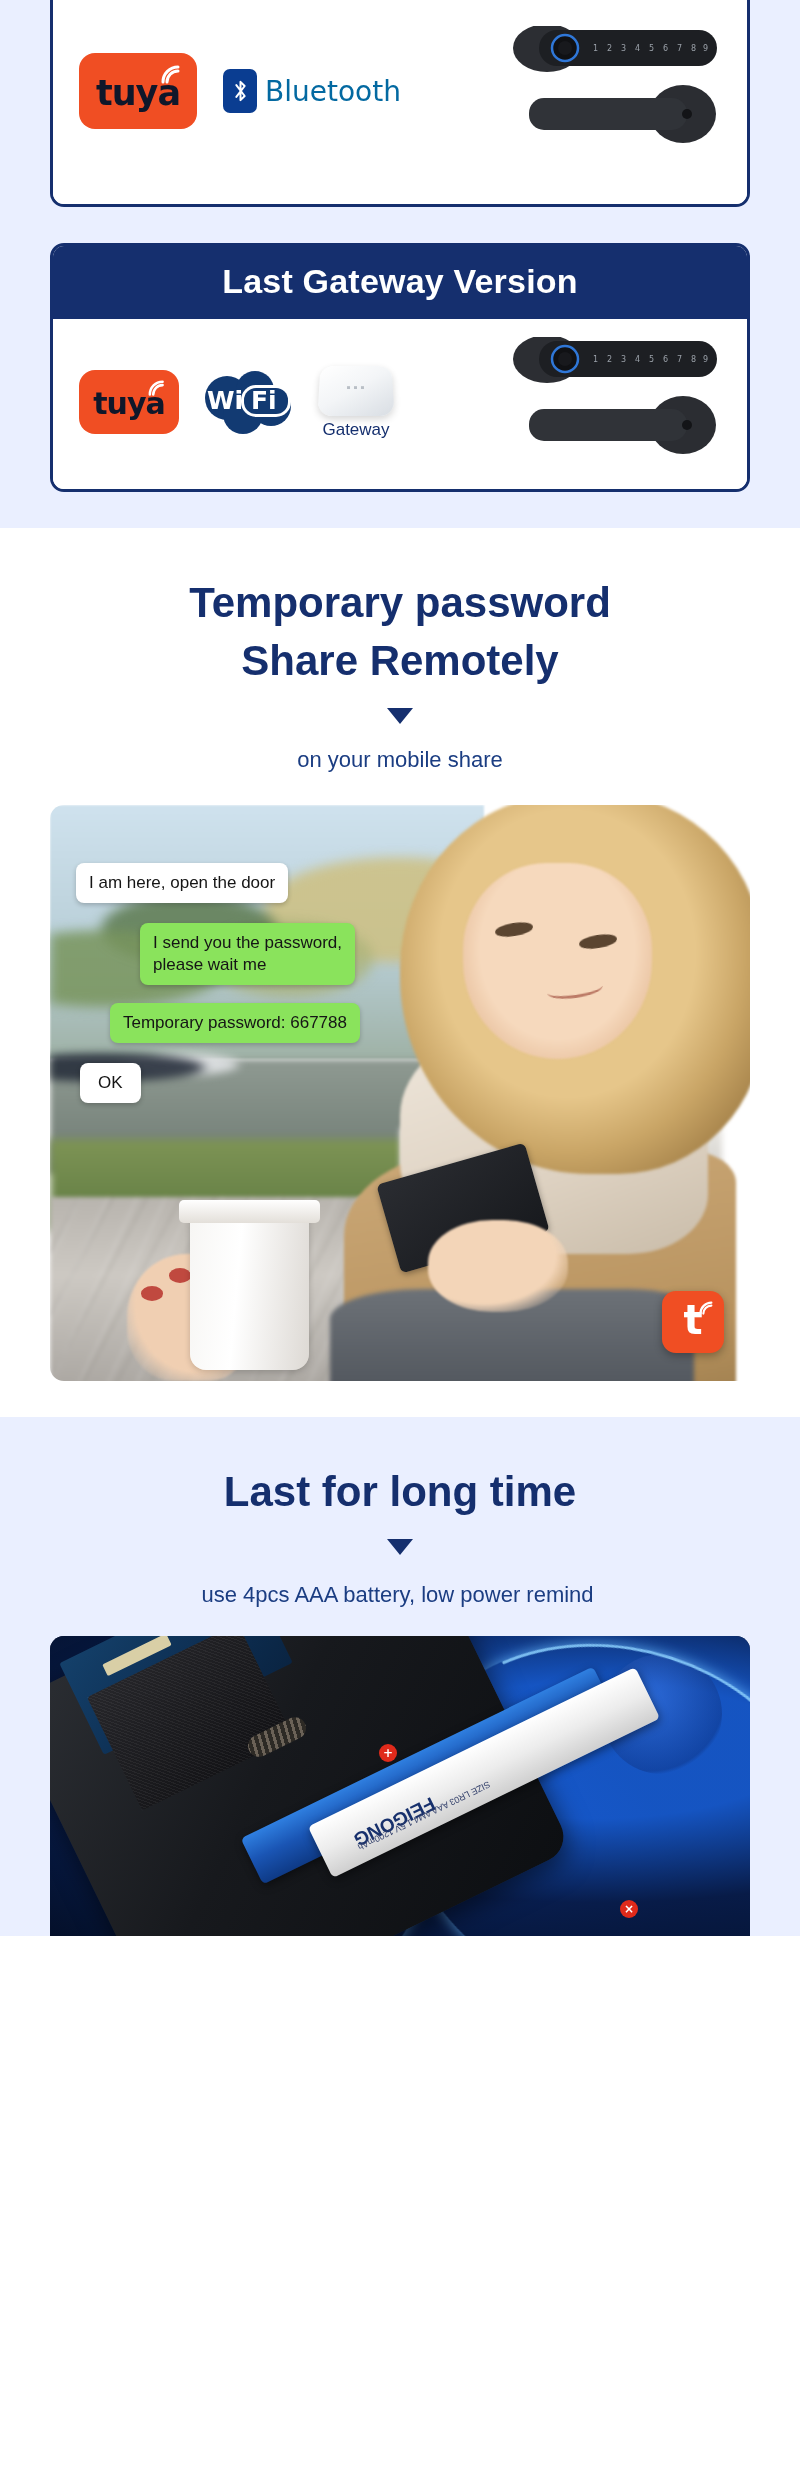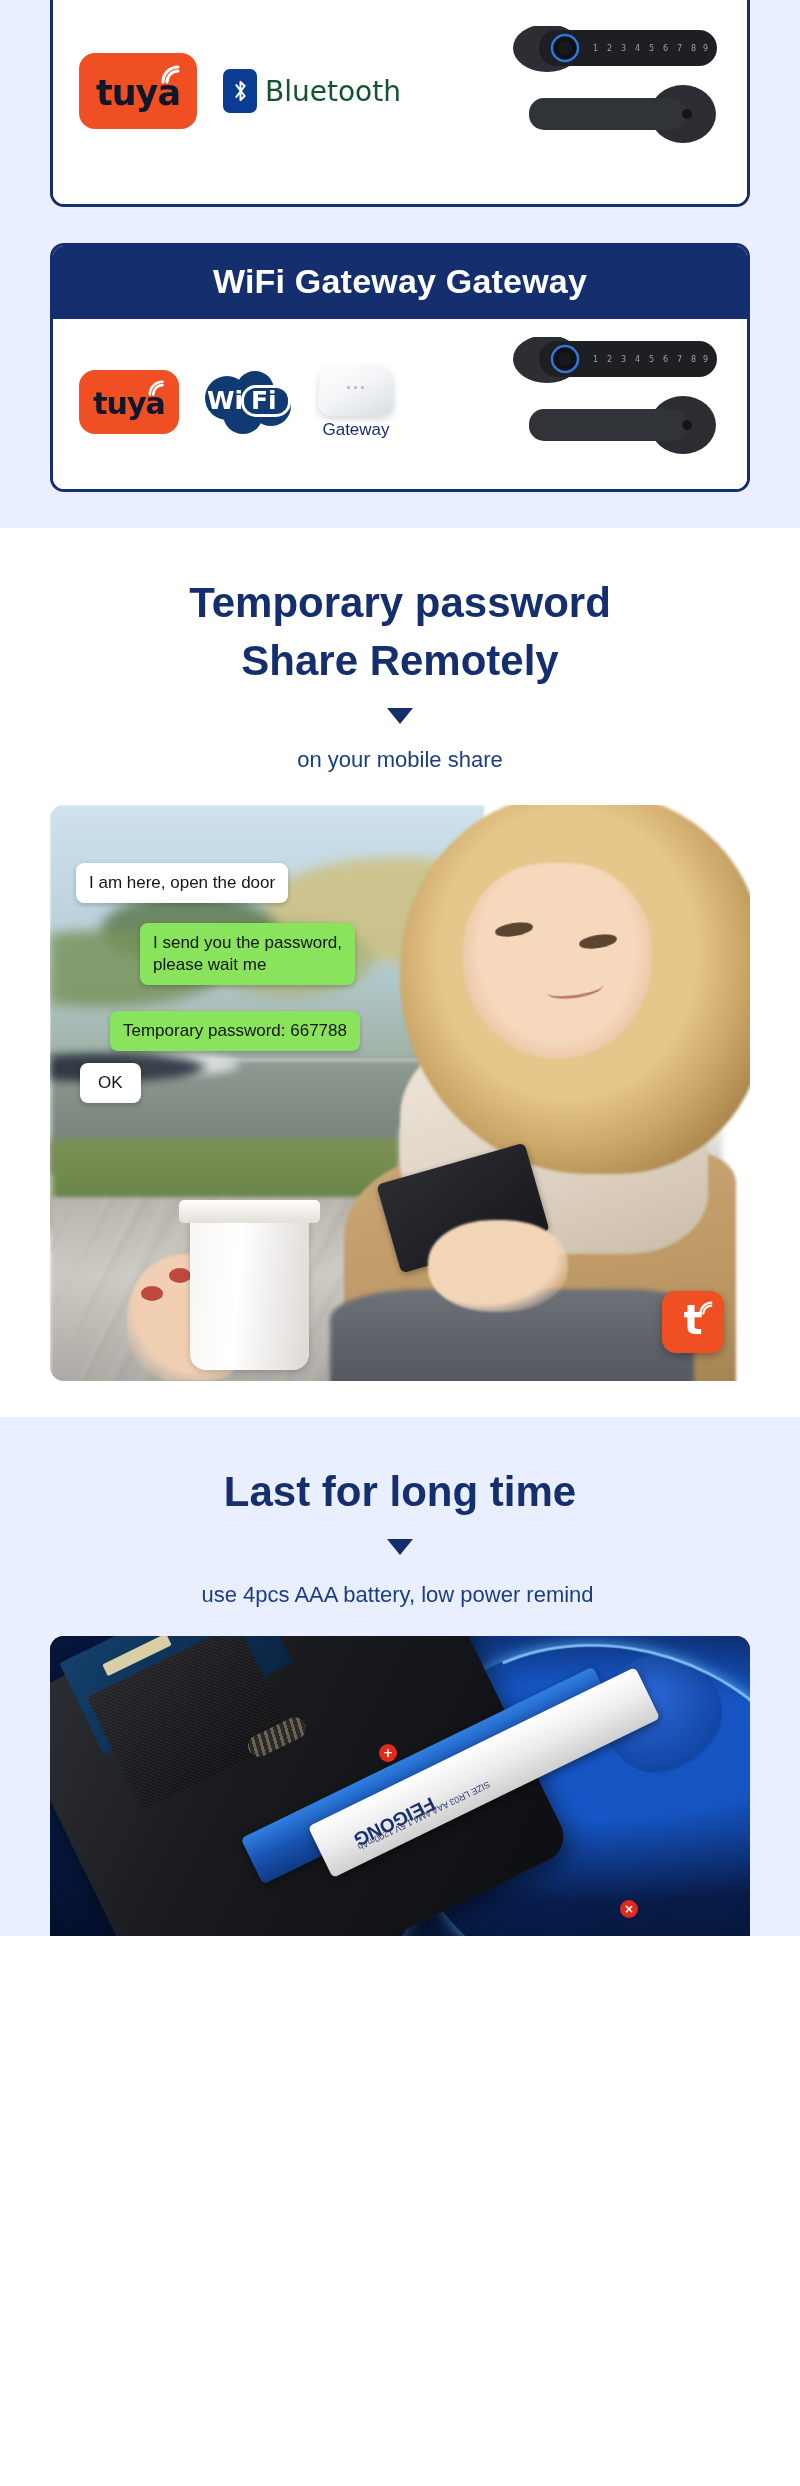--- a/index.html
+++ b/index.html
@@ -76,21 +76,21 @@
   
   .bt-wrap { display: flex; align-items: center; gap: 8px; }
   .bt-badge {
     width: 34px; height: 44px;
     background: #0a3d91;
     border-radius: 7px;
     display: flex; align-items: center; justify-content: center;
     flex: none;
   }
   .bt-label {
-    font-size: 28px; color: #14532d;
+    font-size: 28px; color: #0369a1;
     font-family: "DejaVu Sans", sans-serif;
   }
 
   
   .wifi-logo { position: relative; width: 104px; height: 72px; flex: none; }
 
   
   .gateway-wrap { display: flex; flex-direction: column; align-items: center; gap: 4px; flex: none; }
   .gateway-box {
     width: 74px; height: 52px;
@@ -289,21 +289,21 @@
     font-family: "Liberation Sans", sans-serif;
     padding: 9px 13px;
     line-height: 1.28;
     box-shadow: 0 2px 5px rgba(0,0,0,.22);
     white-space: pre-line;
   }
   .bubble.white { background: #ffffff; }
   .bubble.green { background: #8ae35c; }
   .bubble-incoming { left: 26px; top: 58px; }
   .bubble-outgoing-1 { left: 90px; top: 118px; }
-  .bubble-outgoing-2 { left: 60px; top: 206px; }
+  .bubble-outgoing-2 { left: 60px; top: 198px; }
   .bubble-ok { left: 30px; top: 258px; padding: 9px 18px; }
 
   .tuya-badge {
     position: absolute;
     right: 26px; bottom: 28px;
     width: 62px; height: 62px;
     background: #f04e23;
     border-radius: 14px;
     box-shadow: 0 3px 8px rgba(0,0,0,.3);
   }
@@ -472,21 +472,21 @@
             <rect x="18" y="72" width="158" height="32" rx="15" fill="#303338"></rect>
             <circle cx="176" cy="88" r="5" fill="#131417"></circle>
           </svg>
         </div>
       </div>
     </div>
 
     <div style="height:36px"></div>
 
     <div class="version-card">
-      <div class="version-card-header">WiFi Gateway Gateway</div>
+      <div class="version-card-header">Last Gateway Version</div>
       <div class="version-card-body">
         <div class="brand-slot" style="gap:18px;">
 
           <div class="tuya-logo" style="width:100px;height:64px;">
             <span class="tuya-word" style="font-size:30px;">tuya</span>
             <svg class="tuya-wave" viewBox="0 0 22 20" style="width:19px;height:17px;right:12px;top:10px;">
               <path d="M2 17 A15 15 0 0 1 17 2" fill="none" stroke="#ffffff" stroke-width="3" stroke-linecap="round"></path>
               <path d="M6 17 A11 11 0 0 1 17 6" fill="none" stroke="#ffffff" stroke-width="3" stroke-linecap="round"></path>
             </svg>
           </div>

